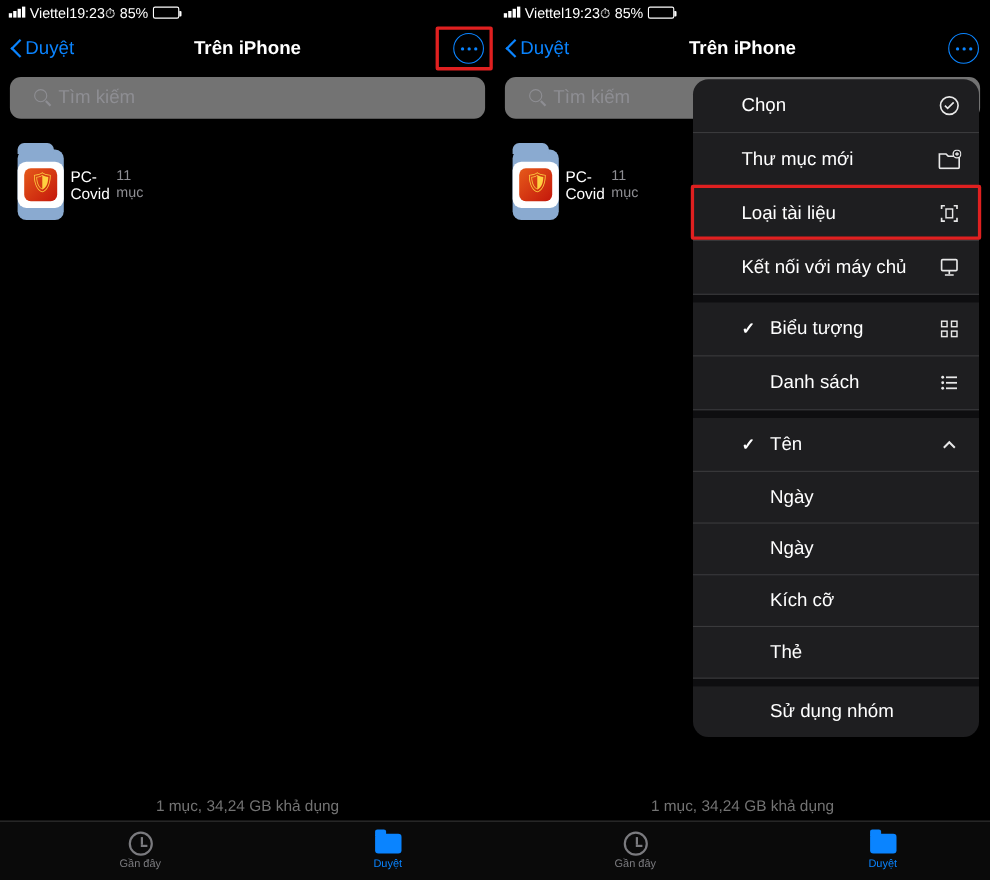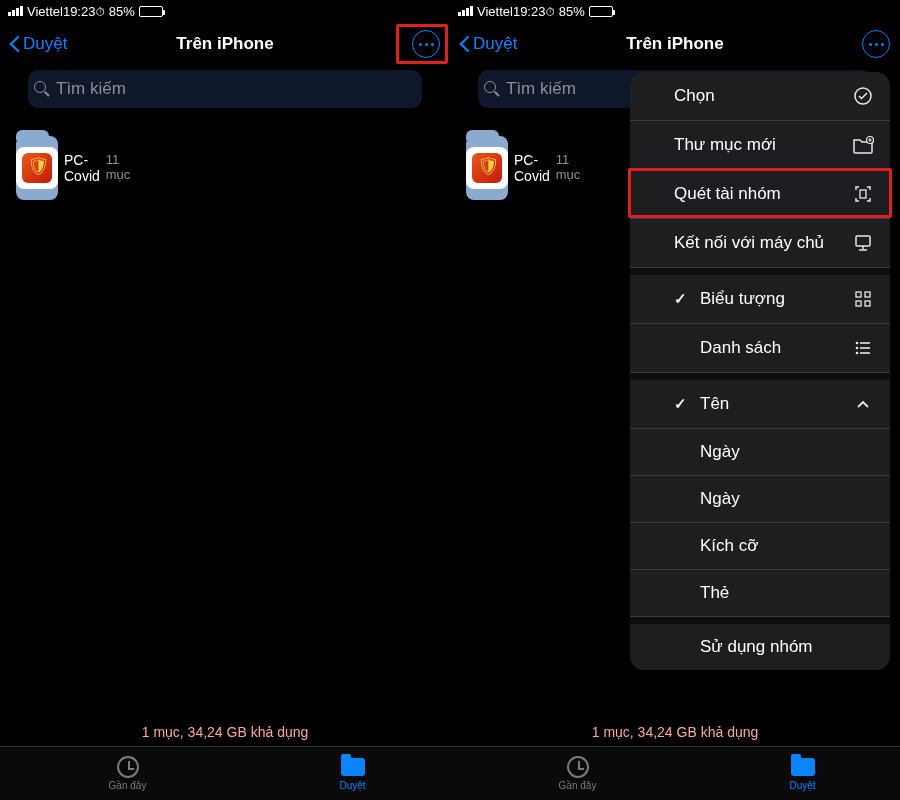--- a/index.html
+++ b/index.html
@@ -69,27 +69,27 @@
   }
   .highlight-more {
     position: absolute;
     right: 2px;
     top: 24px;
     width: 52px;
     height: 40px;
     pointer-events: none;
   }
   .search-bar {
-    margin: 4px 28px 8px;
-    background: #0f172a;
+    margin: 4px 9px 8px;
+    background: #737373;
     border-radius: 10px;
     height: 38px;
     display: flex;
     align-items: center;
-    padding: 0 6px;
+    padding: 0 22px;
     gap: 6px;
   }
   .search-icon {
     width: 16px; height: 16px; position: relative;
   }
   .search-icon::before {
     content: ""; position: absolute; width: 10px; height: 10px; border: 1.5px solid #8e8e93; border-radius: 50%; left: 0; top: 0;
   }
   .search-icon::after {
     content: ""; position: absolute; width: 6px; height: 1.5px; background: #8e8e93; transform: rotate(45deg); left: 10px; top: 12px;
@@ -116,21 +116,21 @@
   .folder-thumb-inner {
     width: 30px; height: 30px; background: linear-gradient(135deg, #e65a1a, #c4170b); border-radius: 6px;
     position: relative;
   }
   .folder-thumb-inner::before {
     content: "🛡"; color: #ffd040; font-size: 18px; position: absolute; left: 5px; top: 2px;
   }
   .folder-name { font-size: 14px; color: #fff; }
   .folder-meta { font-size: 13px; color: #8e8e93; margin-top: -2px; }
   .footer-info {
-    text-align: center; font-size: 14px; color: #fca5a5; padding: 6px 1px;
+    text-align: center; font-size: 14px; color: #737373; padding: 6px 1px;
   }
   .tab-bar {
     height: 54px; background: #0a0a0a; border-top: 0.5px solid #333; display: flex;
   }
   .tab {
     flex: 1; display: flex; flex-direction: column; align-items: center; justify-content: center; gap: 2px;
     font-size: 10px; color: #7b7b7f; margin-left: 30px;
   }
   .tab.active { color: #0a84ff; }
   .tab-icon { width: 26px; height: 22px; display: flex; align-items: center; justify-content: center; }
@@ -336,21 +336,21 @@
       <div class="row-icon">
         <svg width="22" height="18" viewBox="0 0 22 18">
             <path d="M2 4 h6 l2 2 h10 v10 a1 1 0 0 1 -1 1 H3 a1 1 0 0 1 -1 -1 Z" fill="none" stroke="#e8e8e8" stroke-width="1.5"></path>
             <circle cx="18" cy="4" r="3.5" fill="#1e1e20" stroke="#e8e8e8" stroke-width="1.2"></circle>
             <path d="M18 2.3 v3.4 M16.3 4 h3.4" stroke="#e8e8e8" stroke-width="1.2"></path>
           </svg>
       </div>
     </div>
     <div class="popup-row">
       <div class="left">
-          <span>Quét tài nhóm</span>
+          <span>Loại tài liệu</span>
         </div>
       <div class="row-icon">
         <svg width="20" height="20" viewBox="0 0 20 20">
             <path d="M3 6 V3 H6 M14 3 H17 V6 M17 14 V17 H14 M6 17 H3 V14" fill="none" stroke="#e8e8e8" stroke-width="1.5"></path>
             <rect x="7" y="6" width="6" height="8" fill="none" stroke="#e8e8e8" stroke-width="1.3"></rect>
           </svg>
       </div>
     </div>
     <div class="popup-row">
       <div class="left">

